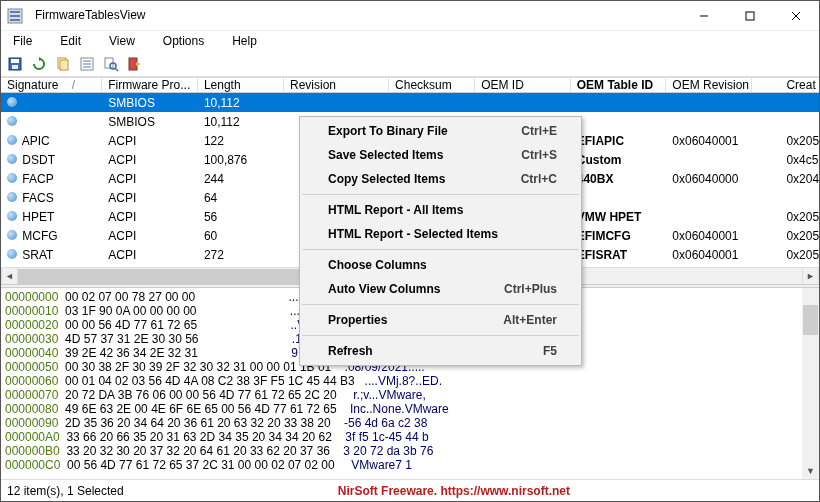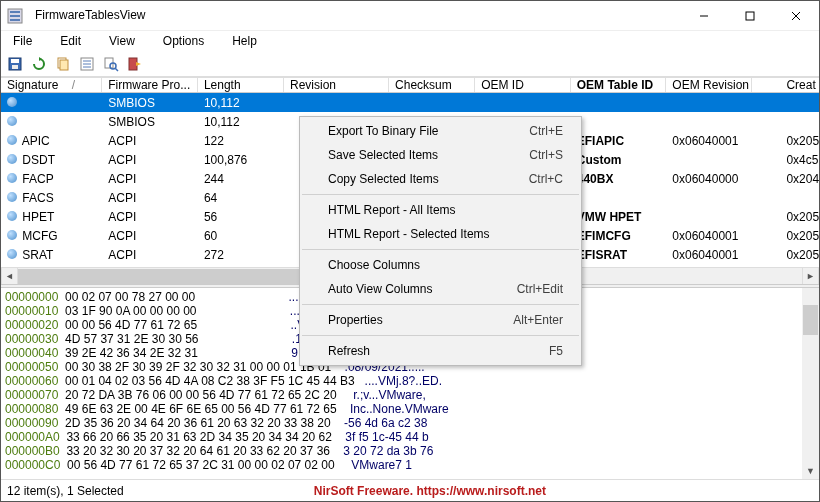--- a/index.html
+++ b/index.html
@@ -39,26 +39,26 @@
 
 
 .hex-panel { flex: 1; min-height: 0; display: flex; font-family: Consolas, "Courier New", monospace; font-size: 12px; line-height: 14px; padding: 2px 4px; overflow: hidden; white-space: pre; color: #000; position: relative; }
 .hex-offset { color: #4d7c0f; margin-top: 15px; }
 .hex-ascii { color: #006; }
 .vscroll { position: absolute; right: 0; top: 0; bottom: 0; width: 17px; background: #f0f0f0; }
 .vs-btn { width: 17px; height: 17px; display: flex; align-items: center; justify-content: center; font-size: 9px; color: #555; background: #f0f0f0; }
 .vs-thumb { position: absolute; left: 1px; right: 1px; top: 17px; height: 30px; background: #cdcdcd; }
 
 
-.statusbar { height: 22px; border-top: 1px solid #ddd; display: flex; align-items: center; font-size: 12px; padding: 0 6px; }
+.statusbar { height: 22px; border-top: 1px solid #ddd; display: flex; align-items: center; font-size: 12px; padding: 0 6px; gap: 24px; }
 .status-link { color: #b91c1c; font-weight: bold; }
 
 
 .context-menu { position: absolute; background: #f2f2f2; border: 1px solid #bbb; box-shadow: 2px 2px 4px rgba(0,0,0,.25); font-size: 12px; padding: 2px 0; z-index: 10; }
-.cm-item { display: flex; justify-content: space-between; align-items: center; height: 24px; padding: 0 18px 0 28px; gap: 40px; white-space: nowrap; }
+.cm-item { display: flex; justify-content: space-between; align-items: center; height: 24px; padding: 0 24px 0 28px; gap: 40px; white-space: nowrap; font-weight: bold; }
 .cm-sep { height: 1px; background: #d0d0d0; margin: 3px 2px; }
 .cm-shortcut { color: #404040; }
 
 
 .c-sig { width: 106px; }
 .c-fw  { width: 100px; }
 .c-len { width: 90px; }
 .c-rev { width: 110px; }
 .c-chk { width: 90px; }
 .c-oem { width: 100px; }
@@ -325,21 +325,21 @@
       <span>HTML Report - Selected Items</span>
       <span class="cm-shortcut"></span>
     </div>
     <div class="cm-sep"></div>
     <div class="cm-item">
       <span>Choose Columns</span>
       <span class="cm-shortcut"></span>
     </div>
     <div class="cm-item">
       <span>Auto View Columns</span>
-      <span class="cm-shortcut">Ctrl+Edit</span>
+      <span class="cm-shortcut">Ctrl+Plus</span>
     </div>
     <div class="cm-sep"></div>
     <div class="cm-item">
       <span>Properties</span>
       <span class="cm-shortcut">Alt+Enter</span>
     </div>
     <div class="cm-sep"></div>
     <div class="cm-item">
       <span>Refresh</span>
       <span class="cm-shortcut">F5</span>

